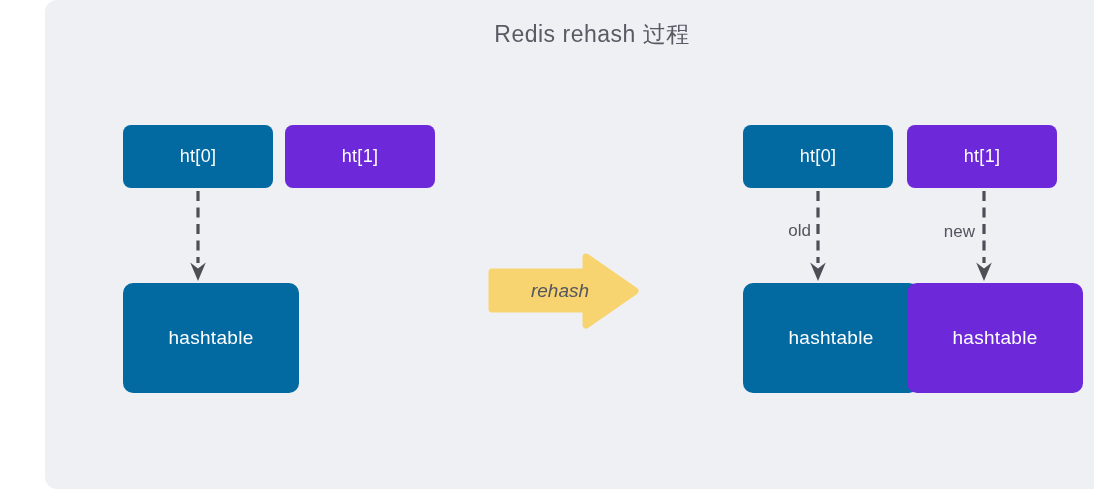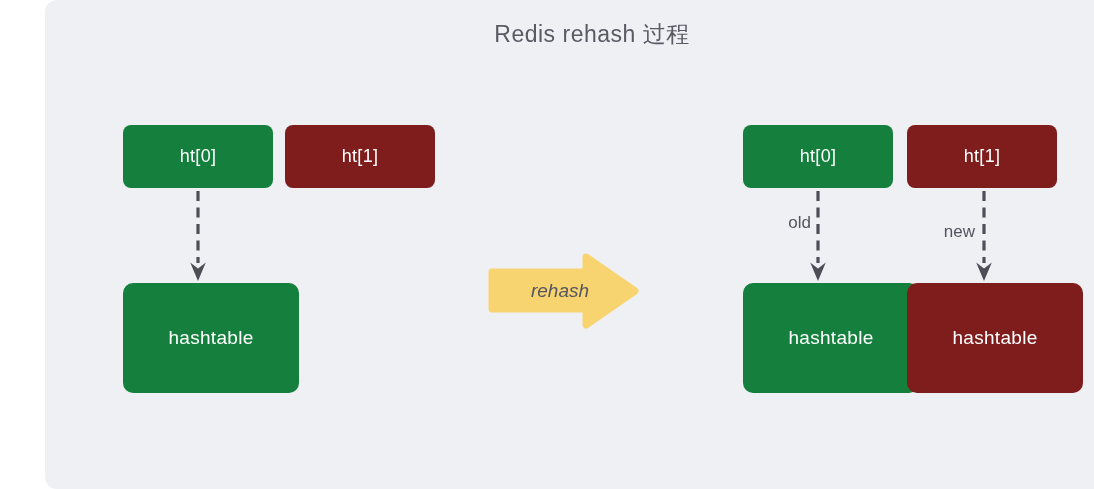--- a/index.html
+++ b/index.html
@@ -40,22 +40,22 @@
     width: 150px;
     height: 63px;
     border-radius: 8px;
   }
   .table-box {
     width: 176px;
     height: 110px;
     border-radius: 10px;
     font-size: 19px;
   }
-  .teal { background: #15803d; }
-  .red  { background: #7f1d1d; }
+  .teal { background: #0369a1; }
+  .red  { background: #6d28d9; }
   .overlay {
     position: absolute;
     top: 0;
     left: 0;
     width: 1094px;
     height: 489px;
   }
   .dash-line {
     stroke: #4e4e57;
     stroke-width: 3.2;
@@ -88,21 +88,21 @@
     font-style: italic;
   }
   
   .before-ht0   { left: 78px;  top: 125px; }
   .before-ht1   { left: 240px; top: 125px; }
   .before-table { left: 78px;  top: 283px; }
   .after-ht0    { left: 698px; top: 125px; }
   .after-ht1    { left: 862px; top: 125px; }
   .after-table-old { left: 698px; top: 283px; }
   .after-table-new { left: 862px; top: 283px; }
-  .old-label { left: 716px; top: 213px; width: 50px; }
+  .old-label { left: 716px; top: 221px; width: 50px; }
   .new-label { left: 878px; top: 222px; width: 52px; }
 </style>
 </head>
 <body>
 
 <div class="canvas">
 
   <div class="title">Redis rehash 过程</div>
 
   <svg class="overlay" viewBox="0 0 1094 489">

